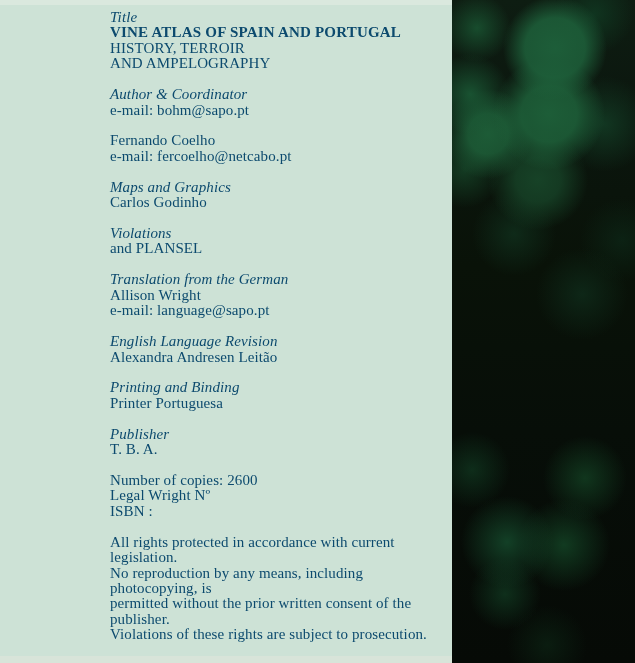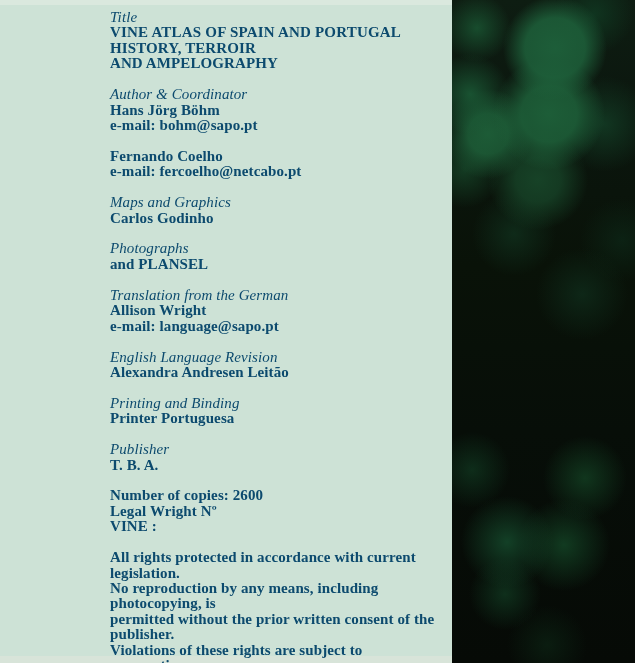--- a/index.html
+++ b/index.html
@@ -27,21 +27,21 @@
     top: 10px;
     width: 330px;
     color: #0c4a6e;
     font-size: 15px;
     line-height: 15.4px;
     letter-spacing: 0.1px;
   }
   .section { margin: 0 0 15.5px 0; }
   .section:last-child { margin-bottom: 15px; }
   .role { font-style: italic; }
-  .line { font-style: normal; font-weight: bold; }
+  .line { font-style: normal; }
   .book-title { font-weight: bold; letter-spacing: 0.2px; }
   .photo {
     position: absolute;
     left: 452px; top: 0;
     width: 183px; height: 663px;
     background-color: #081009;
     background-image:
       radial-gradient(circle at 103px 48px,  rgba(30,97,59,0.95) 0px, rgba(30,97,59,0.85) 30px, rgba(30,97,59,0) 52px),
       radial-gradient(circle at 25px 28px,   rgba(26,88,52,0.80) 0px, rgba(26,88,52,0) 34px),
       radial-gradient(circle at 142px 14px,  rgba(16,55,33,0.90) 0px, rgba(16,55,33,0) 40px),
@@ -75,36 +75,35 @@
 
     <div class="section">
       <div class="role">Title</div>
       <div class="line book-title">VINE ATLAS OF SPAIN AND PORTUGAL</div>
       <div class="line">HISTORY, TERROIR</div>
       <div class="line">AND AMPELOGRAPHY</div>
     </div>
 
     <div class="section">
       <div class="role">Author &amp; Coordinator</div>
-      <div class="line">Hans Jörg Böhm</div>
       <div class="line">e-mail: bohm@sapo.pt</div>
     </div>
 
     <div class="section">
       <div class="line">Fernando Coelho</div>
       <div class="line">e-mail: fercoelho@netcabo.pt</div>
     </div>
 
     <div class="section">
       <div class="role">Maps and Graphics</div>
       <div class="line">Carlos Godinho</div>
     </div>
 
     <div class="section">
-      <div class="role">Photographs</div>
+      <div class="role">Violations</div>
       <div class="line">and PLANSEL</div>
     </div>
 
     <div class="section">
       <div class="role">Translation from the German</div>
       <div class="line">Allison Wright</div>
       <div class="line">e-mail: language@sapo.pt</div>
     </div>
 
     <div class="section">
@@ -118,21 +117,21 @@
     </div>
 
     <div class="section">
       <div class="role">Publisher</div>
       <div class="line">T. B. A.</div>
     </div>
 
     <div class="section">
       <div class="line">Number of copies: 2600</div>
       <div class="line">Legal Wright Nº</div>
-      <div class="line">VINE :</div>
+      <div class="line">ISBN :</div>
     </div>
 
     <div class="section">
       <div class="line">All rights protected in accordance with current legislation.</div>
       <div class="line">No reproduction by any means, including photocopying, is</div>
       <div class="line">permitted without the prior written consent of the publisher.</div>
       <div class="line">Violations of these rights are subject to prosecution.</div>
     </div>
 
   </div>

